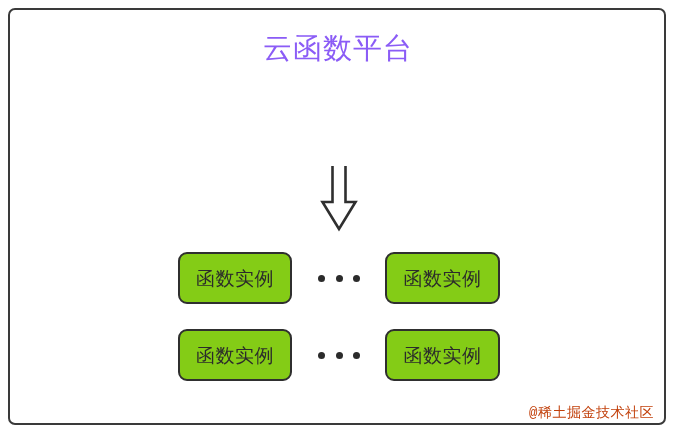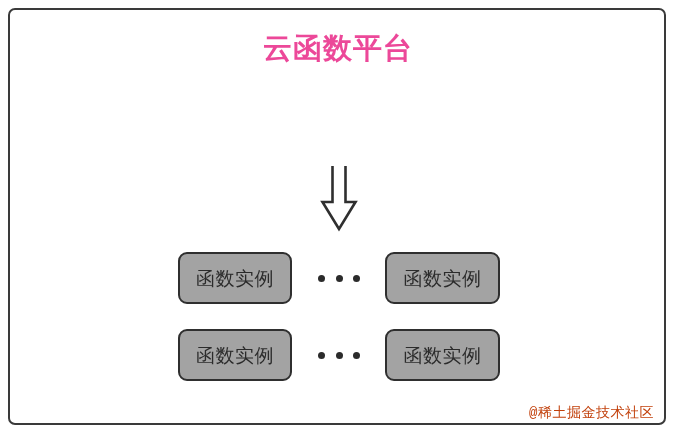--- a/index.html
+++ b/index.html
@@ -35,22 +35,22 @@
   }
 
   
   .platform-title {
     position: absolute;
     left: 0;
     top: 28px;
     width: 676px;
     text-align: center;
     font-size: 29px;
-    font-weight: bold;
-    color: #ec4899;
+    font-weight: normal;
+    color: #8b5cf6;
     letter-spacing: 1px;
     line-height: 40px;
     white-space: nowrap;
   }
 
   
   .dashed-box {
     position: absolute;
     left: 256px;
     top: 104px;
@@ -80,21 +80,21 @@
     width: 38px;
     height: 66px;
   }
 
   
   .inst-box {
     position: absolute;
     box-sizing: border-box;
     border: 2.5px solid #2f2f2f;
     border-radius: 9px;
-    background: #a3a3a3;
+    background: #84cc16;
     display: flex;
     align-items: center;
     justify-content: center;
   }
   .inst-box-label {
     font-size: 19px;
     color: #2b2b2b;
     line-height: 1;
     letter-spacing: 0.5px;
     white-space: nowrap;

